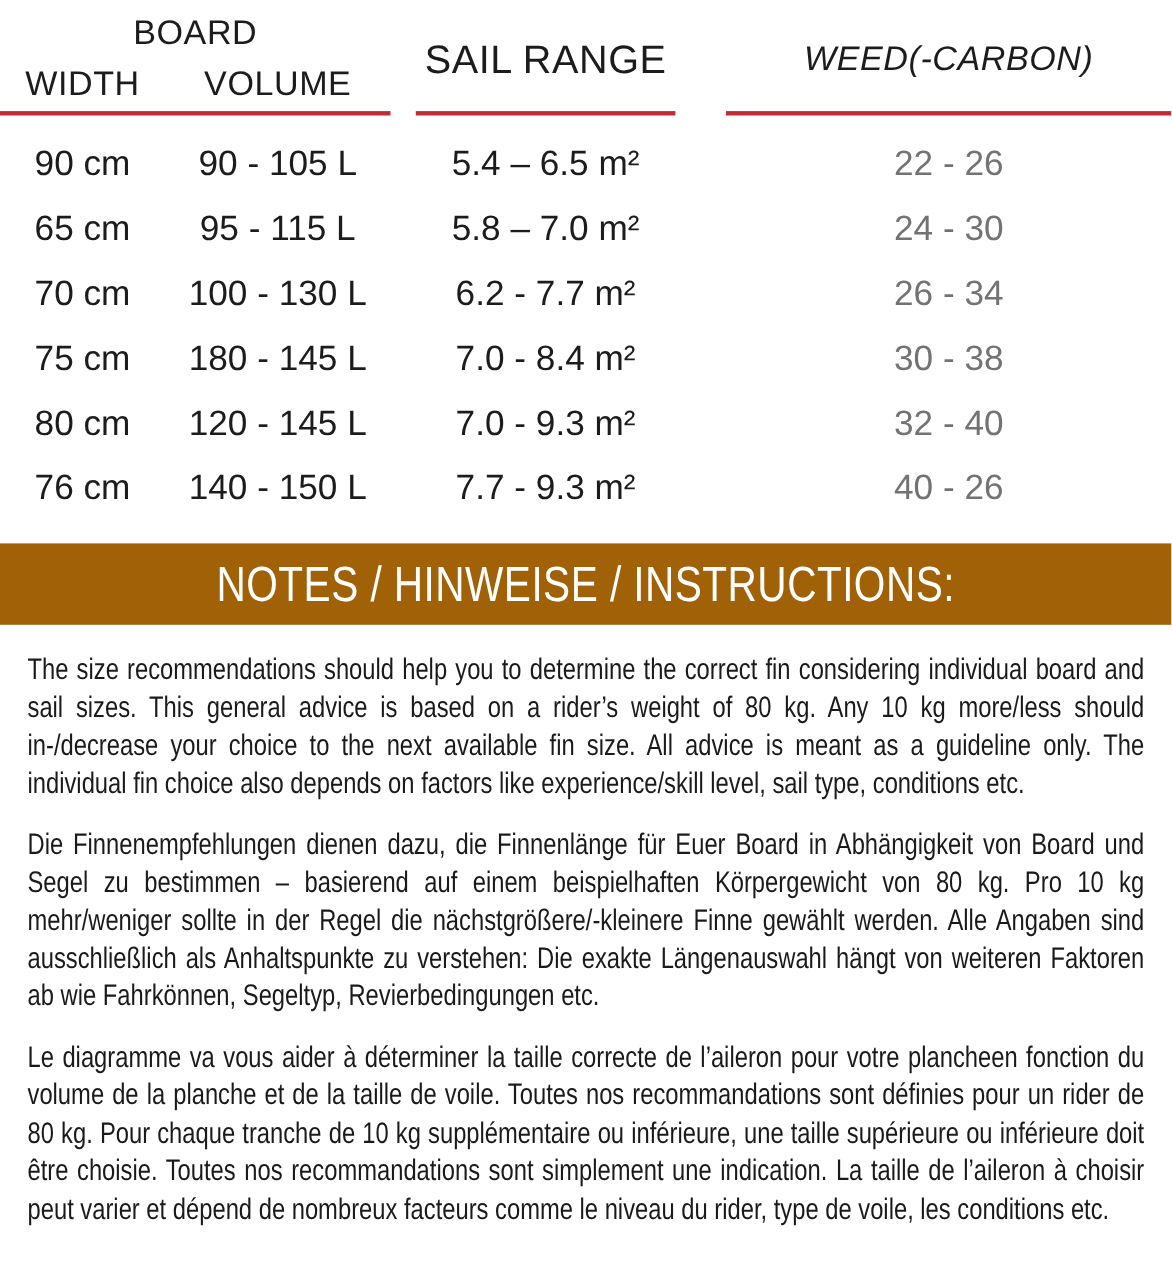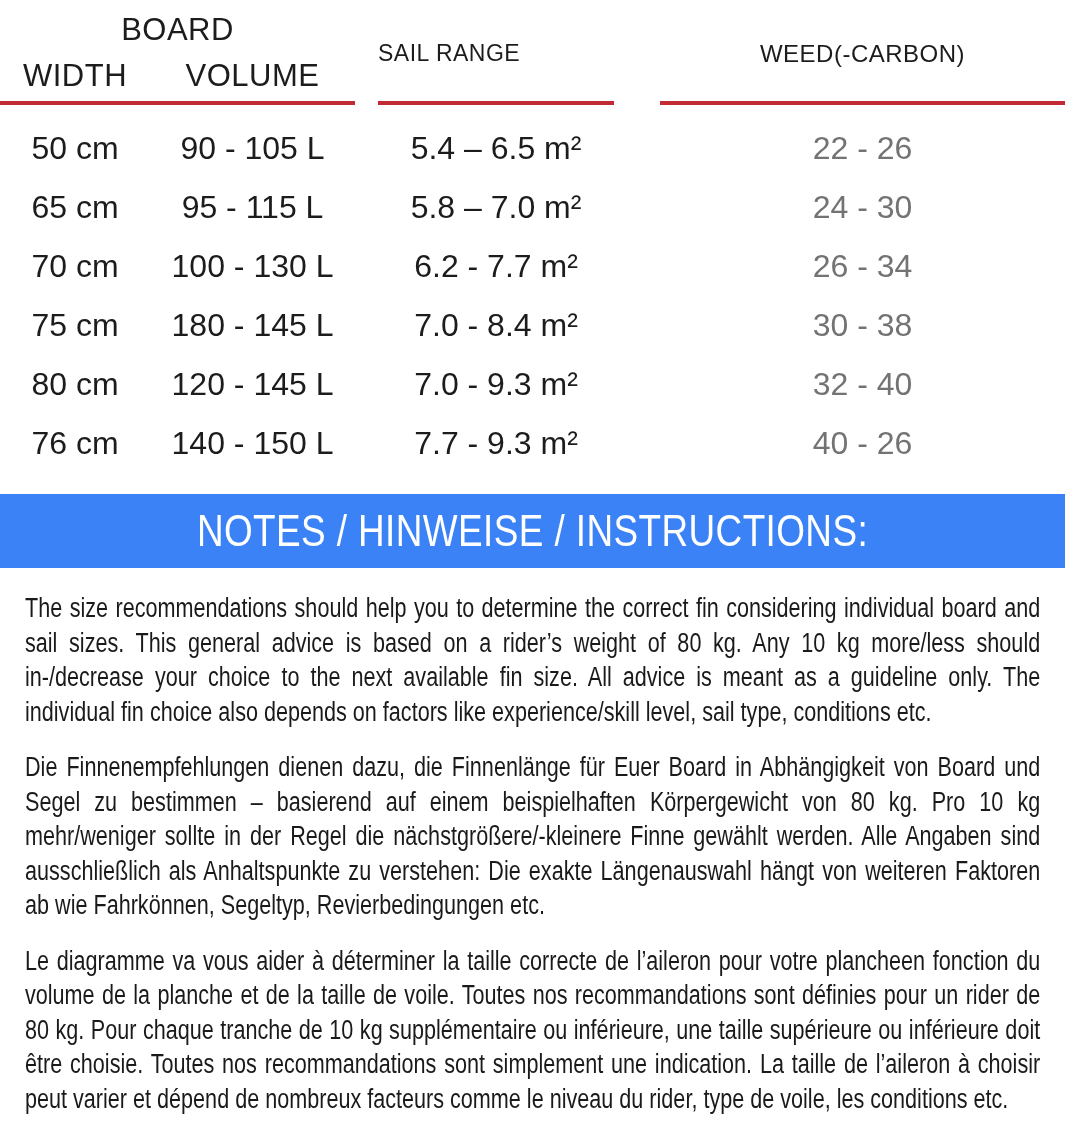--- a/index.html
+++ b/index.html
@@ -39,30 +39,32 @@
   .h-width, .h-volume {
     text-align: center;
     align-self: center;
     font-size: 31px;
     letter-spacing: 0.5px;
   }
   .h-sail {
     grid-column: 4;
     grid-row: 1 / 3;
     align-self: center;
-    font-size: 23px;
+    text-align: center;
+    font-size: 36px;
     letter-spacing: 0.5px;
   }
   .h-weed {
     grid-column: 6;
     grid-row: 1 / 3;
     align-self: center;
     text-align: center;
-    font-size: 24px;
+    font-size: 31px;
     letter-spacing: 0.5px;
+    font-style: italic;
   }
   .u {
     grid-row: 3;
     height: 4px;
     align-self: end;
     background: #c22b33;
   }
   .u1 { grid-column: 1 / 3; }
   .u2 { grid-column: 4; }
   .u3 { grid-column: 6; }
@@ -77,21 +79,21 @@
   }
   .c-width  { grid-column: 1; }
   .c-volume { grid-column: 2; }
   .c-sail   { grid-column: 4; }
   .c-weed   { grid-column: 6; color: #737373; }
 
   
   .banner {
     margin-top: 21px;
     height: 74px;
-    background: #3b82f6;
+    background: #a16207;
     display: flex;
     align-items: center;
     justify-content: center;
     overflow: hidden;
   }
   .banner-inner {
     width: 100%;
     text-align: center;
     color: #ffffff;
     font-size: 45px;
@@ -129,21 +131,21 @@
     <div class="h-volume">VOLUME</div>
     <div class="h-sail">SAIL RANGE</div>
     <div class="h-weed">WEED(-CARBON)</div>
     <div class="u u1"></div>
     <div class="u u2"></div>
     <div class="u u3"></div>
   </div>
 
   <div class="tbody">
     <div class="grid row">
-        <div class="cell c-width">50 cm</div>
+        <div class="cell c-width">90 cm</div>
         <div class="cell c-volume">90 - 105 L</div>
         <div class="cell c-sail">5.4 – 6.5 m²</div>
         <div class="cell c-weed">22 - 26</div>
       </div>
       <div class="grid row">
         <div class="cell c-width">65 cm</div>
         <div class="cell c-volume">95 - 115 L</div>
         <div class="cell c-sail">5.8 – 7.0 m²</div>
         <div class="cell c-weed">24 - 30</div>
       </div>

